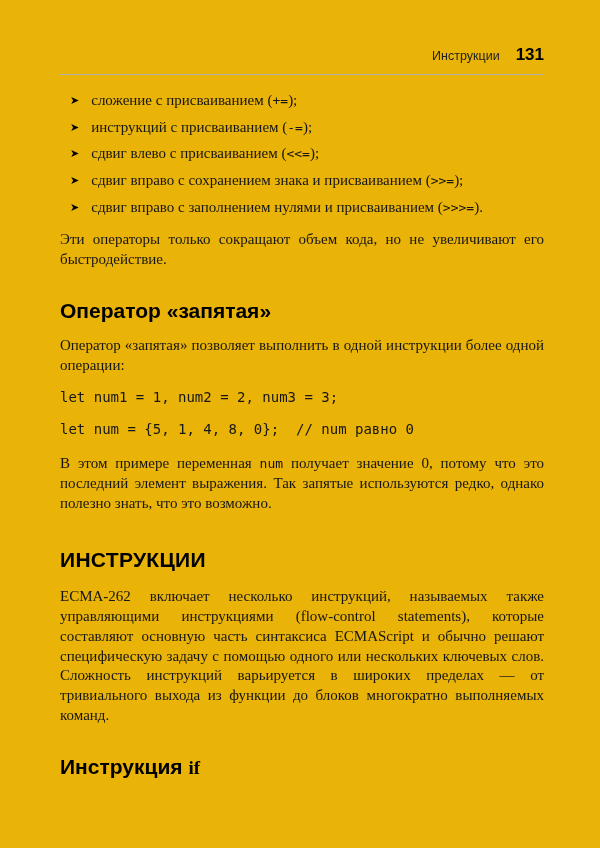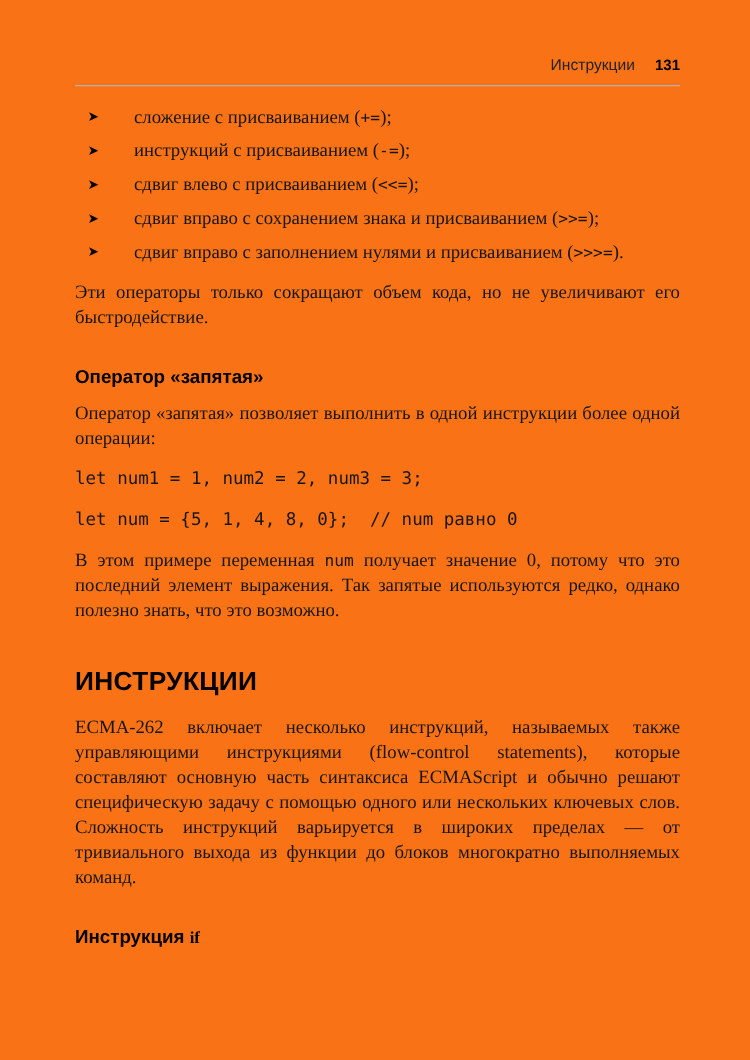--- a/index.html
+++ b/index.html
@@ -1,56 +1,56 @@
 <!DOCTYPE html>
 <html lang="ru"><head>
 <meta charset="utf-8">
 <style>
   html,body{margin:0;padding:0;background:#ffffff;}
   .page{
     width:600px;height:848px;box-sizing:border-box;
     padding:44px 56px 20px 60px;
-    background:#f97316;color:#161616;
+    background:#eab308;color:#161616;
     font-family:"Liberation Serif", serif;
     font-size:15px;line-height:1.33;
     overflow:hidden;
   }
   .header{
     display:flex;justify-content:flex-end;align-items:baseline;gap:16px;
     font-family:"Liberation Sans", sans-serif;
     border-bottom:1px solid #b0b0b0;padding-bottom:7px;margin-bottom:14px;
   }
   .rh{font-size:12.5px;color:#222;}
-  .pn{font-size:12px;font-weight:bold;color:#000;}
+  .pn{font-size:17px;font-weight:bold;color:#000;}
   ul.bullets{list-style:none;margin:16px 0 12px 0;padding:0 0 0 10px;}
   ul.bullets li{display:flex;align-items:baseline;margin:7px 0;}
   .arr{
     font-family:"DejaVu Sans", sans-serif;
     font-size:11px;margin-right:12px;flex:0 0 auto;position:relative;top:-1px;color:#000;
   }
-  .bt{flex:1 1 auto;margin-left:16px;}
+  .bt{flex:1 1 auto;}
   p{margin:11px 0;text-align:justify;}
   .code{
     font-family:"DejaVu Sans Mono","Liberation Mono", monospace;
     font-size:13px;
   }
   .i{}
   pre.codeblock{
     font-family:"DejaVu Sans Mono","Liberation Mono", monospace;
     font-size:14px;line-height:1.25;
     margin:13px 0 15px 0;white-space:pre;
   }
   h1{
     font-family:"Liberation Sans", sans-serif;
     font-size:21px;font-weight:bold;color:#000;
     margin:32px 0 13px 0;letter-spacing:0.3px;
   }
   h2{
     font-family:"Liberation Sans", sans-serif;
-    font-size:15px;font-weight:bold;color:#000;
+    font-size:21px;font-weight:bold;color:#000;
     margin:27px 0 11px 0;
   }
   h2 .code{font-size:0.9em;font-weight:bold;font-family:Liberation Serif, serif;}
 </style>
 </head>
 <body>
 
 <div class="page">
 
   <div class="header">

